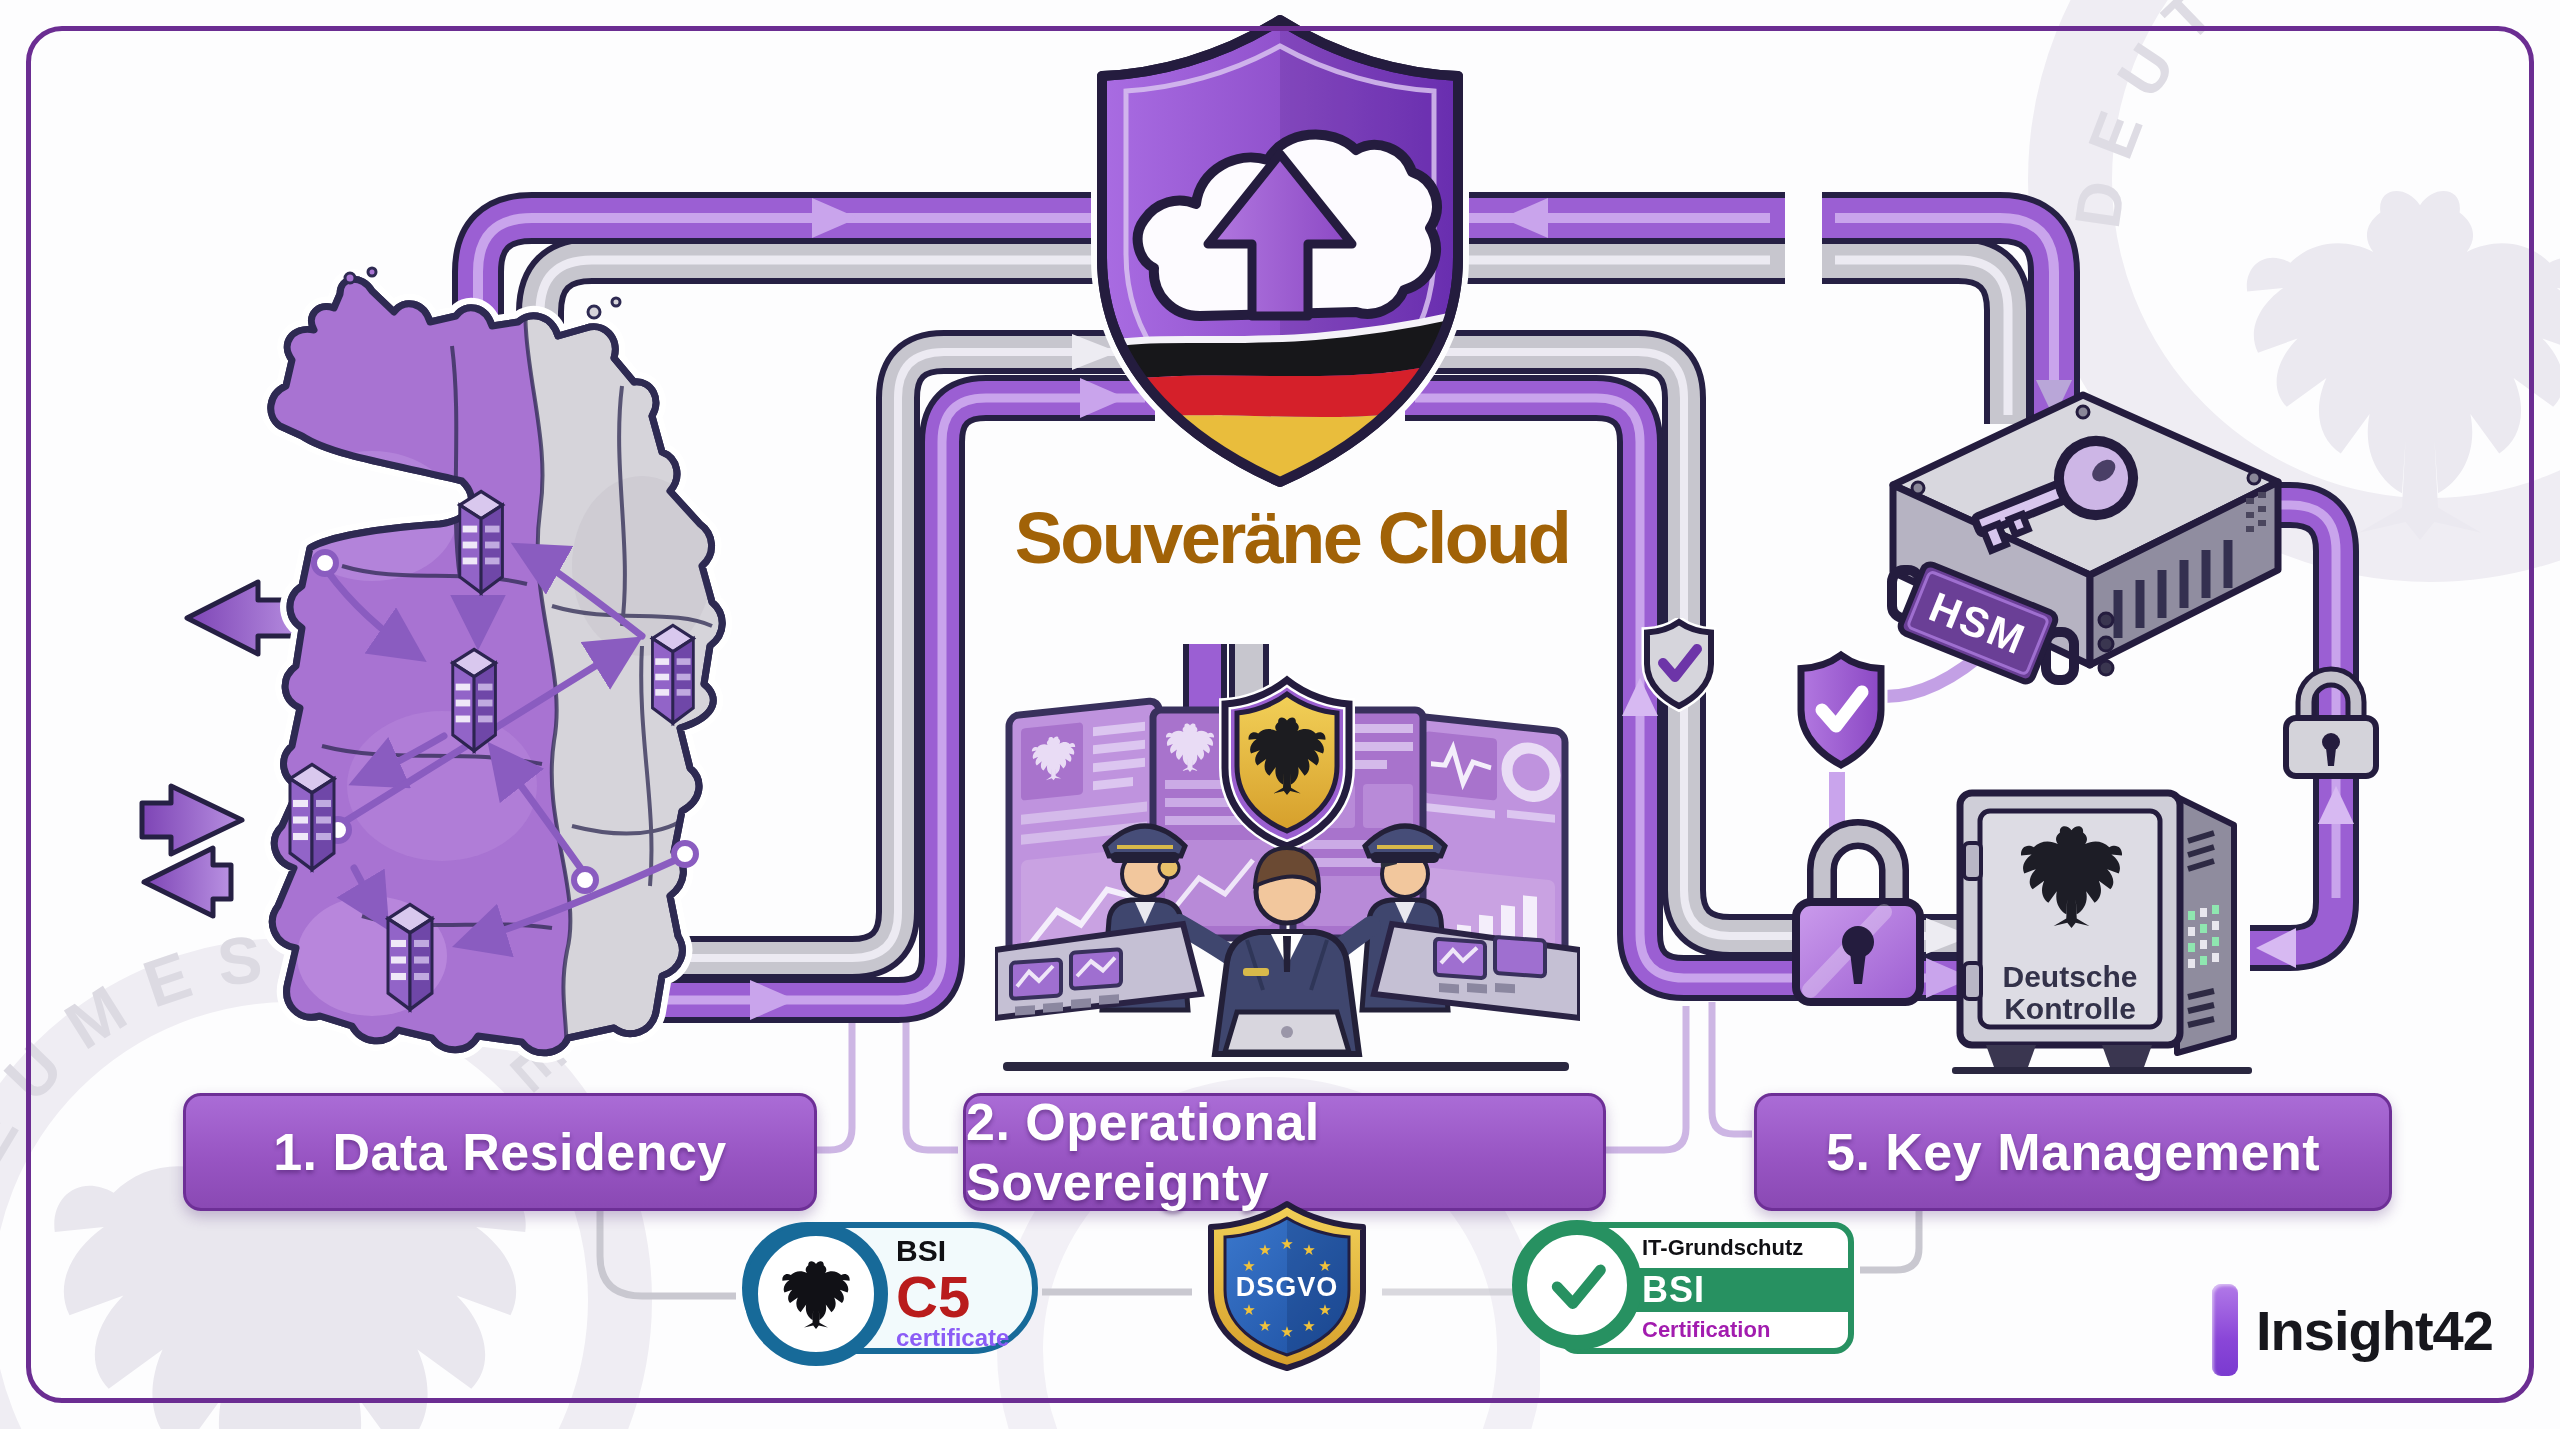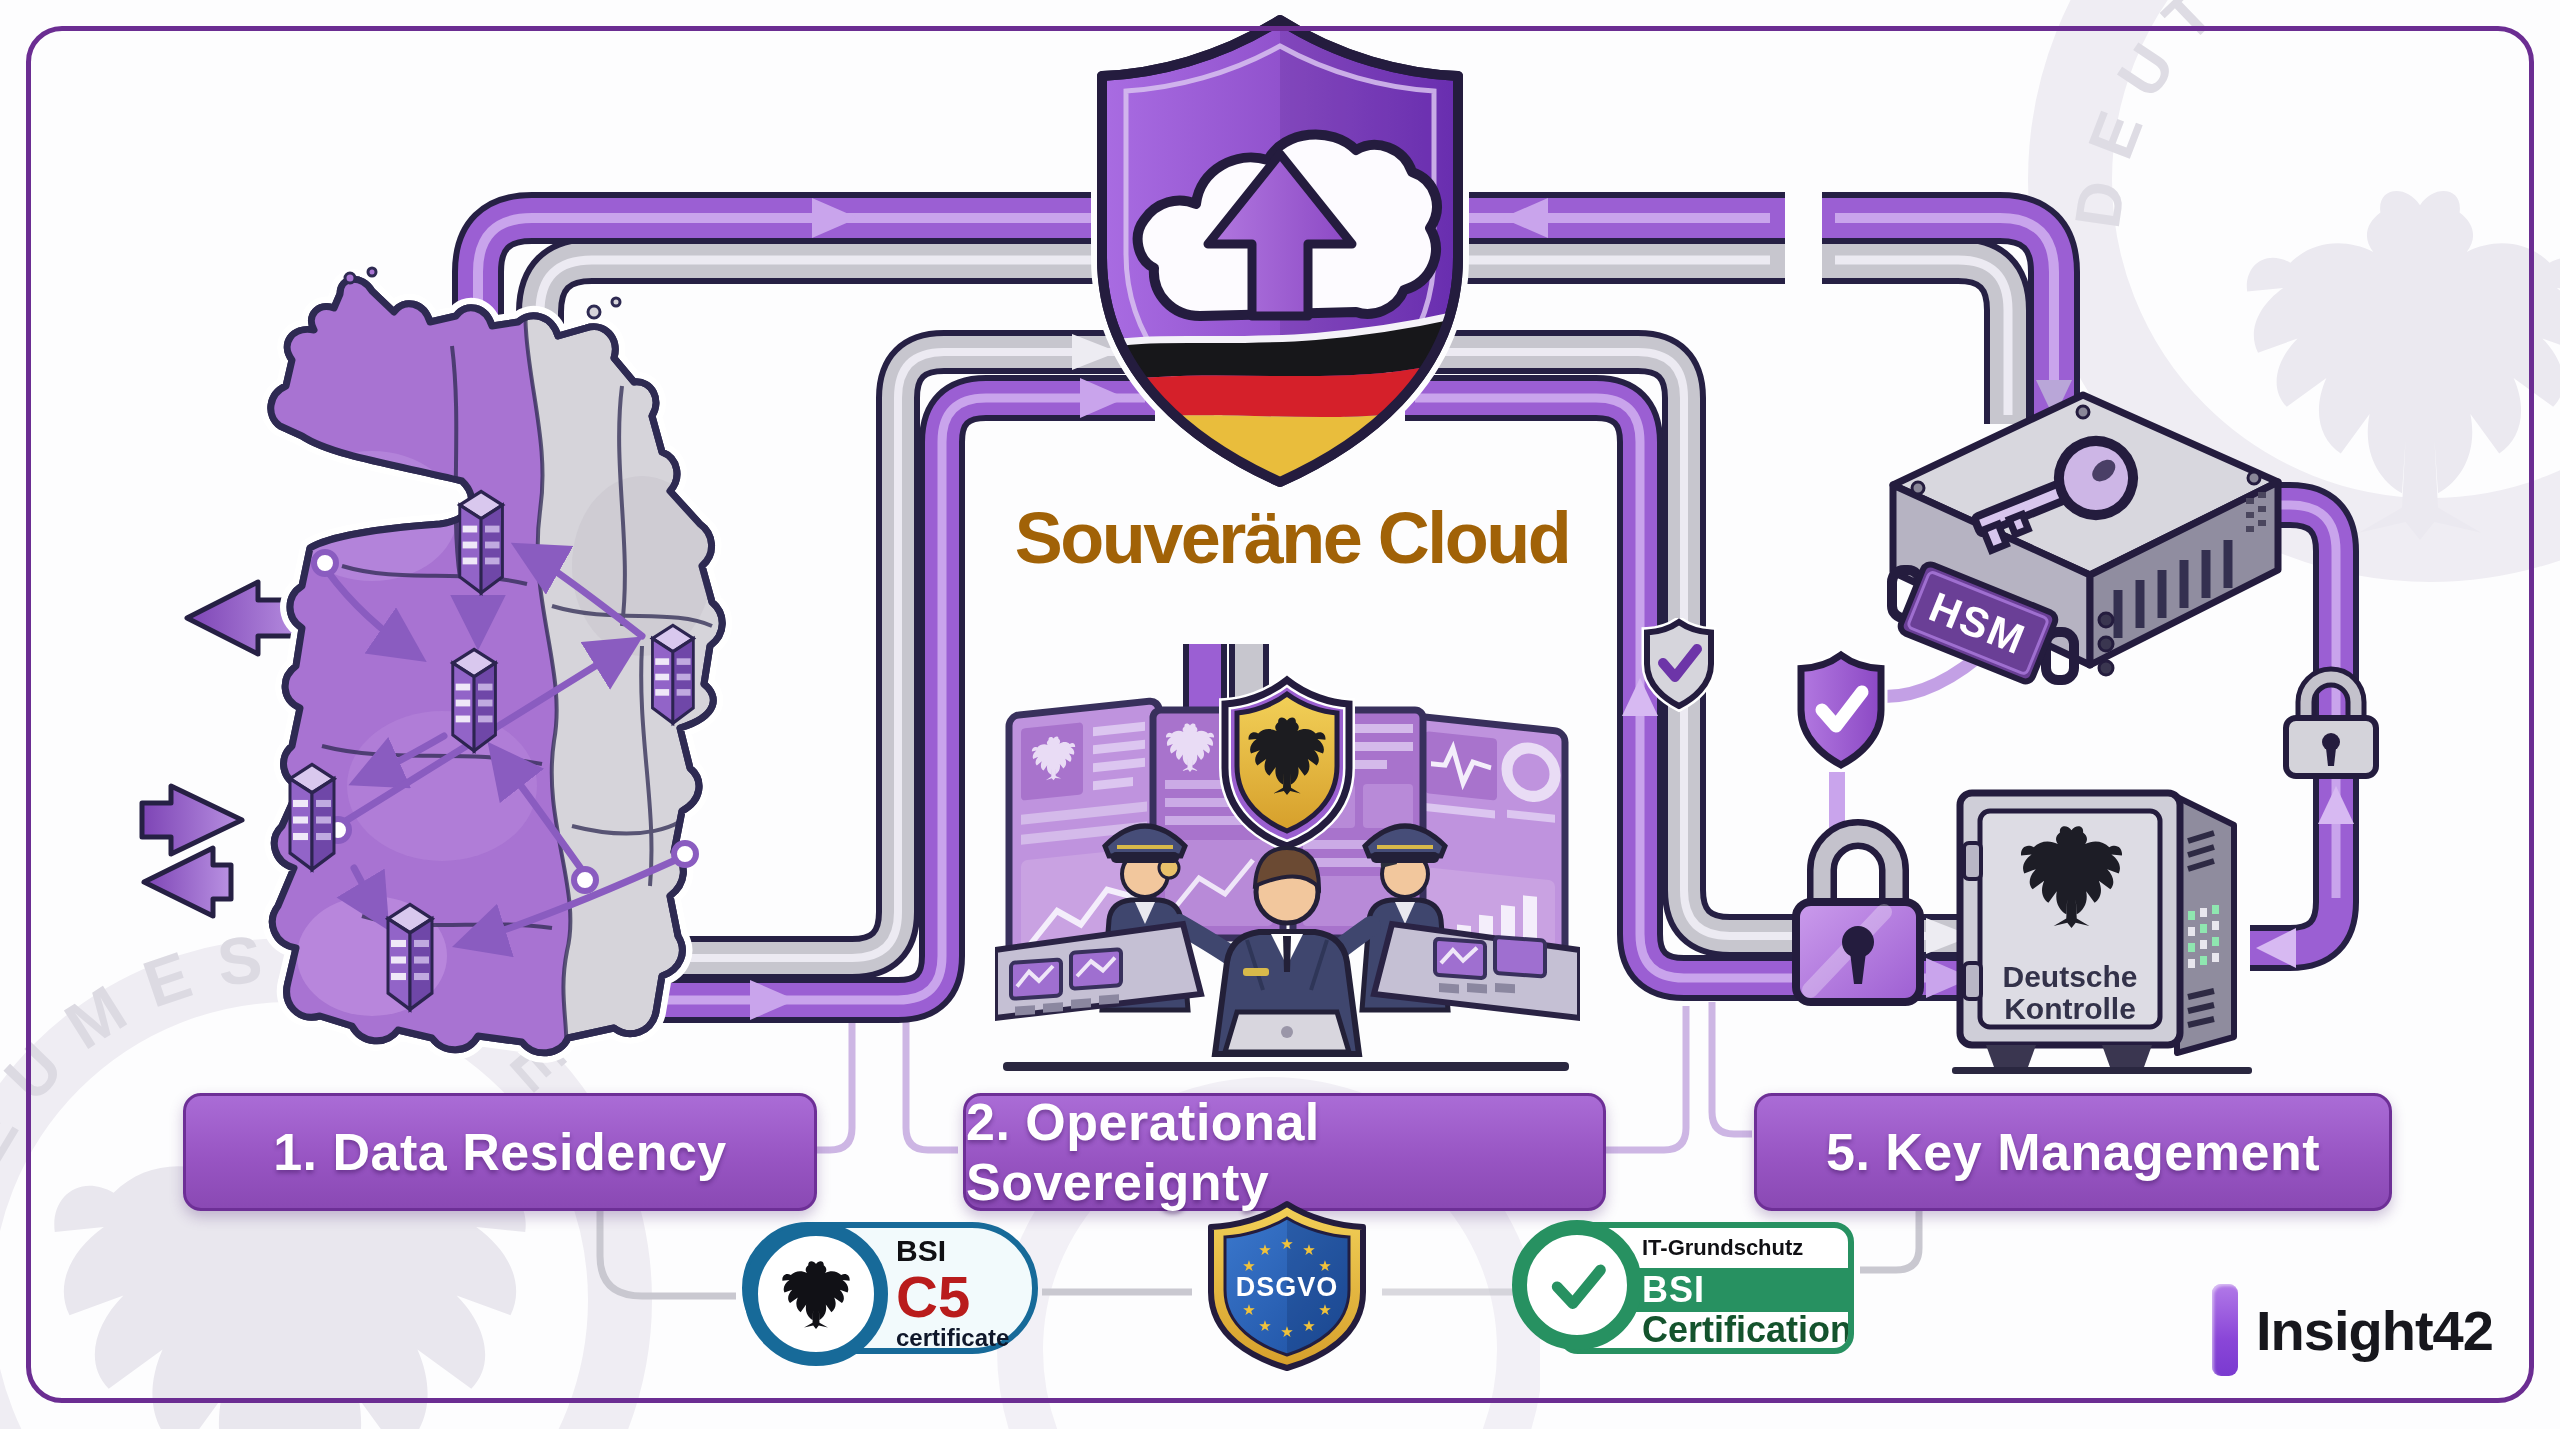--- a/index.html
+++ b/index.html
@@ -28,31 +28,31 @@
   .bar span{color:#fff;font-size:52px;font-weight:800;letter-spacing:.5px;
        text-shadow:0 3px 4px rgba(60,20,90,.45);}
   
   #c5{left:742px;top:1222px;width:296px;height:132px;background:#f2fafc;border:6px solid #176a99;
       border-radius:70px;z-index:40;box-sizing:border-box;}
   #c5 .ring{position:absolute;left:-4px;top:-6px;width:116px;height:116px;border-radius:50%;
       background:#fff;border:14px solid #176a99;display:flex;align-items:center;justify-content:center;}
   #c5 .txt{position:absolute;left:148px;top:8px;line-height:1.02;}
   #c5 .l1{font-size:30px;font-weight:800;color:#101014;}
   #c5 .l2{font-size:58px;font-weight:800;color:#b91c1c;}
-  #c5 .l3{font-size:24px;font-weight:600;color:#0f172a;}
+  #c5 .l3{font-size:24px;font-weight:600;color:#8b5cf6;}
   
   #itb{left:1520px;top:1222px;width:334px;height:132px;z-index:40;}
   #itb .box{position:absolute;left:38px;top:0;width:296px;height:132px;background:#fff;
       border:6px solid #279161;border-radius:20px;box-sizing:border-box;overflow:hidden;}
   #itb .r1{height:40px;display:flex;align-items:center;padding-left:78px;
       font-size:22px;font-weight:800;color:#101014;}
   #itb .r2{height:44px;background:#279161;display:flex;align-items:center;padding-left:78px;
       font-size:36px;font-weight:800;color:#fff;letter-spacing:1px;}
   #itb .r3{height:36px;display:flex;align-items:center;padding-left:78px;
-      font-size:36px;font-weight:600;color:#14532d;}
+      font-size:22px;font-weight:600;color:#a21caf;}
   #itb .cring{position:absolute;left:-8px;top:-2px;width:100px;height:100px;border-radius:50%;
       background:#fff;border:15px solid #279161;display:flex;align-items:center;justify-content:center;}
   
   #logo{left:2212px;top:1284px;display:flex;align-items:center;gap:18px;z-index:40;}
   #logo .lbar{width:26px;height:92px;border-radius:9px;
       background:linear-gradient(180deg,#b27ae8,#8a46d8 60%,#7a3ad0);box-shadow:inset 2px 2px 3px rgba(255,255,255,.5);}
   #logo .ltxt{font-size:56px;font-weight:900;color:#17171d;letter-spacing:-1px;}
   svg text{font-family:"Liberation Sans",sans-serif;}
 </style>
 </head>

